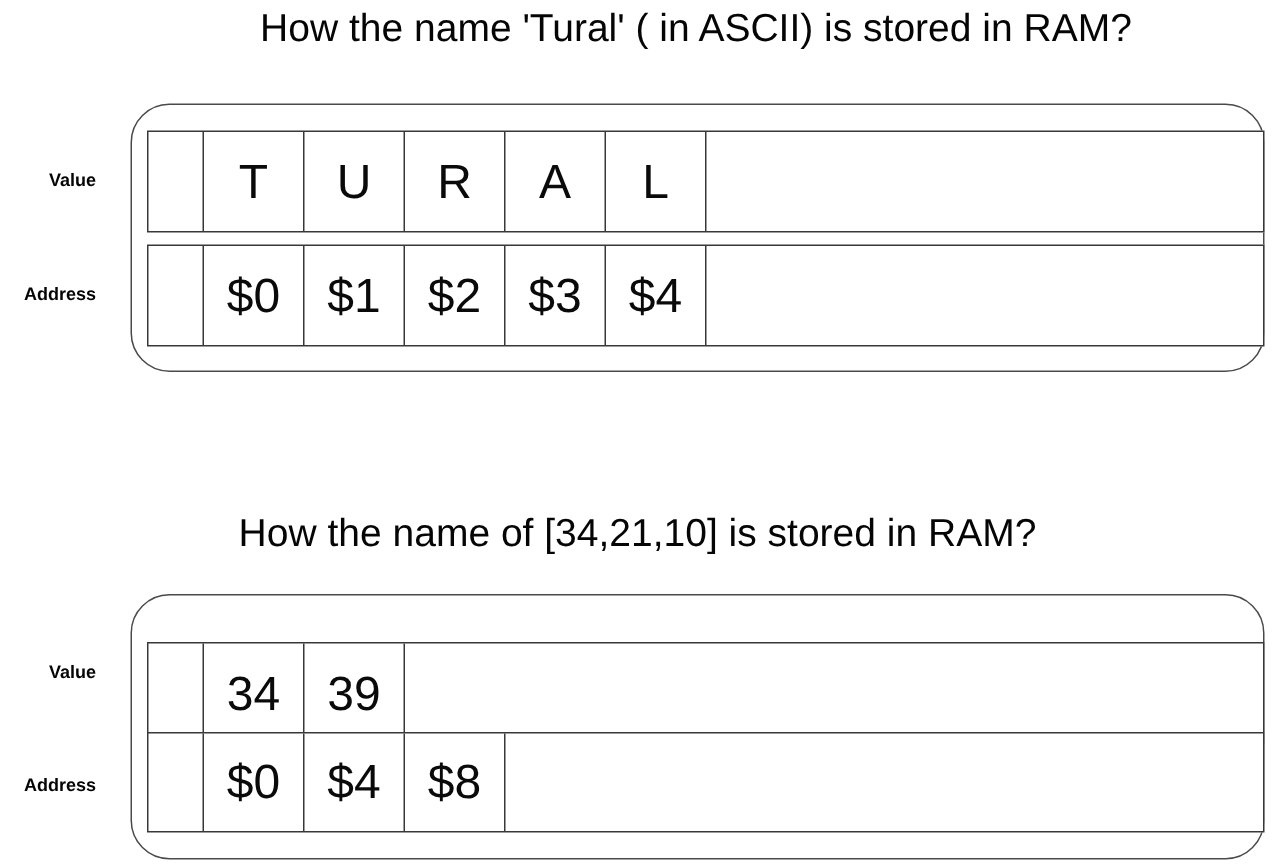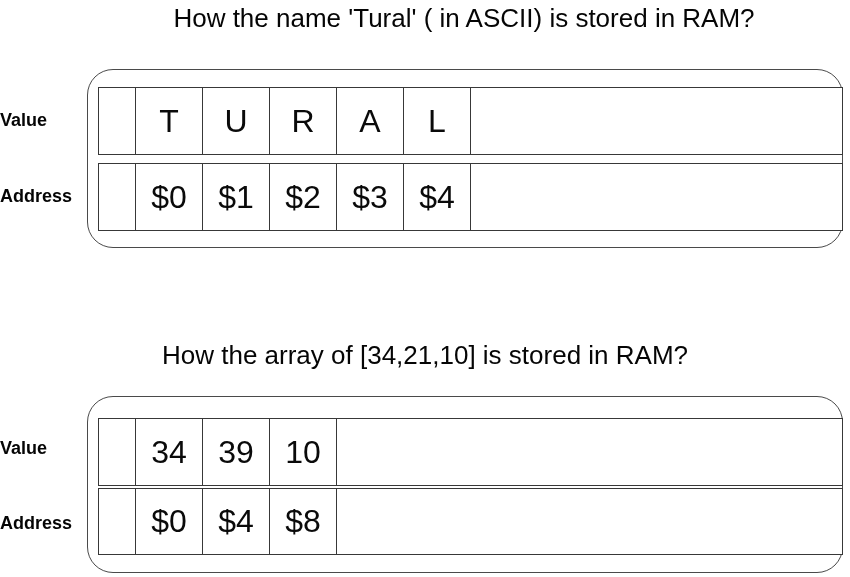--- a/index.html
+++ b/index.html
@@ -43,42 +43,42 @@
     left: 10px;
     width: 745px;
     height: 68px;
     border: 1.5px solid #383838;
     box-sizing: border-box;
     display: flex;
     background: #ffffff;
   }
   #row1v { top: 17px; }
   #row1a { top: 93px; }
-  #row2v { top: 21px; justify-content: space-between; }
+  #row2v { top: 31px; justify-content: space-between; }
   #row2a { top: 91px; height: 67px; }
 
   .cell {
     box-sizing: border-box;
     border-right: 1.5px solid #383838;
     display: flex;
     align-items: center;
     justify-content: center;
     font-size: 32px;
     color: #0a0a0a;
   }
   .cell-lead { width: 37px; }
   .cell-data { width: 67px; }
   .cell-fill { flex: 1; border-right: none; }
 
   .row-label {
     position: absolute;
     left: 0px;
     width: 64px;
-    text-align: left;
-    font-size: 18px;
+    text-align: right;
+    font-size: 12px;
     font-weight: bold;
     line-height: 17px;
     color: #050505;
   }
   #label1v { top: 112px; }
   #label1a { top: 188px; }
   #label2v { top: 440px; }
   #label2a { top: 515px; }
 </style>
 </head>
@@ -106,33 +106,32 @@
     <div class="cell cell-lead"></div>
     <div class="cell cell-data">$0</div>
     <div class="cell cell-data">$1</div>
     <div class="cell cell-data">$2</div>
     <div class="cell cell-data">$3</div>
     <div class="cell cell-data">$4</div>
     <div class="cell cell-fill"></div>
   </div>
 </div>
 
-<div class="question-title" id="title2">How the array of [34,21,10] is stored in RAM?</div>
+<div class="question-title" id="title2">How the name of [34,21,10] is stored in RAM?</div>
 
 <div class="row-label" id="label2v">Value</div>
 
 <div class="row-label" id="label2a">Address</div>
 
 <div class="ram-container" id="container2">
 
   <div class="mem-row" id="row2v">
     <div class="cell cell-lead"></div>
     <div class="cell cell-data">34</div>
     <div class="cell cell-data">39</div>
-    <div class="cell cell-data">10</div>
     <div class="cell cell-fill"></div>
   </div>
 
   <div class="mem-row" id="row2a">
     <div class="cell cell-lead"></div>
     <div class="cell cell-data">$0</div>
     <div class="cell cell-data">$4</div>
     <div class="cell cell-data">$8</div>
     <div class="cell cell-fill"></div>
   </div>

